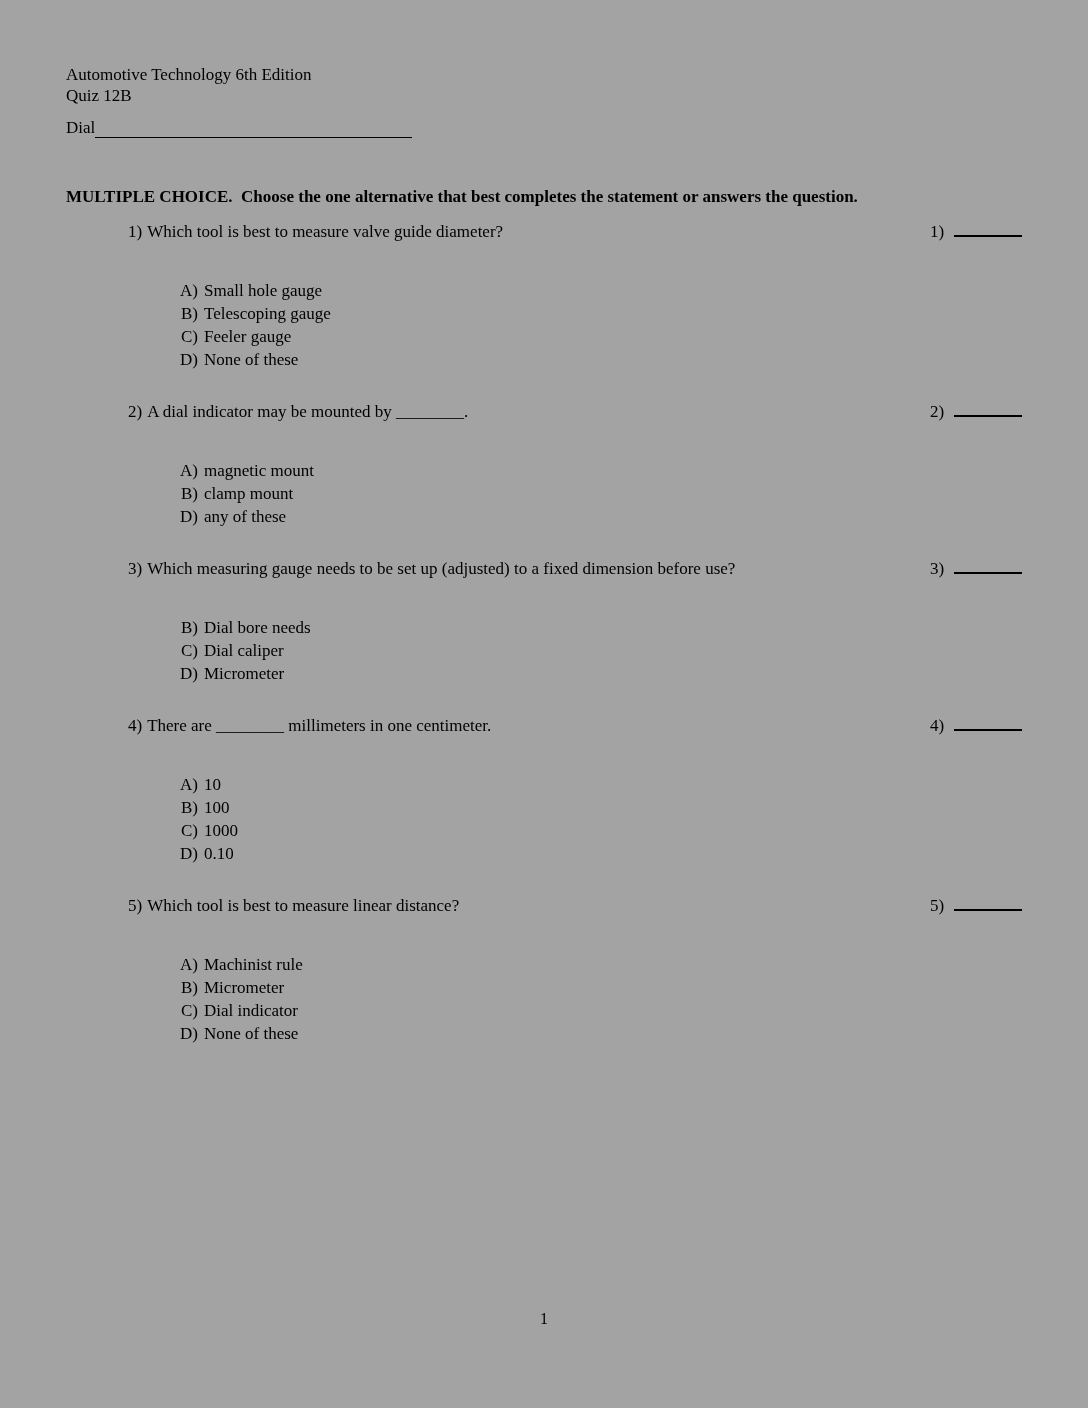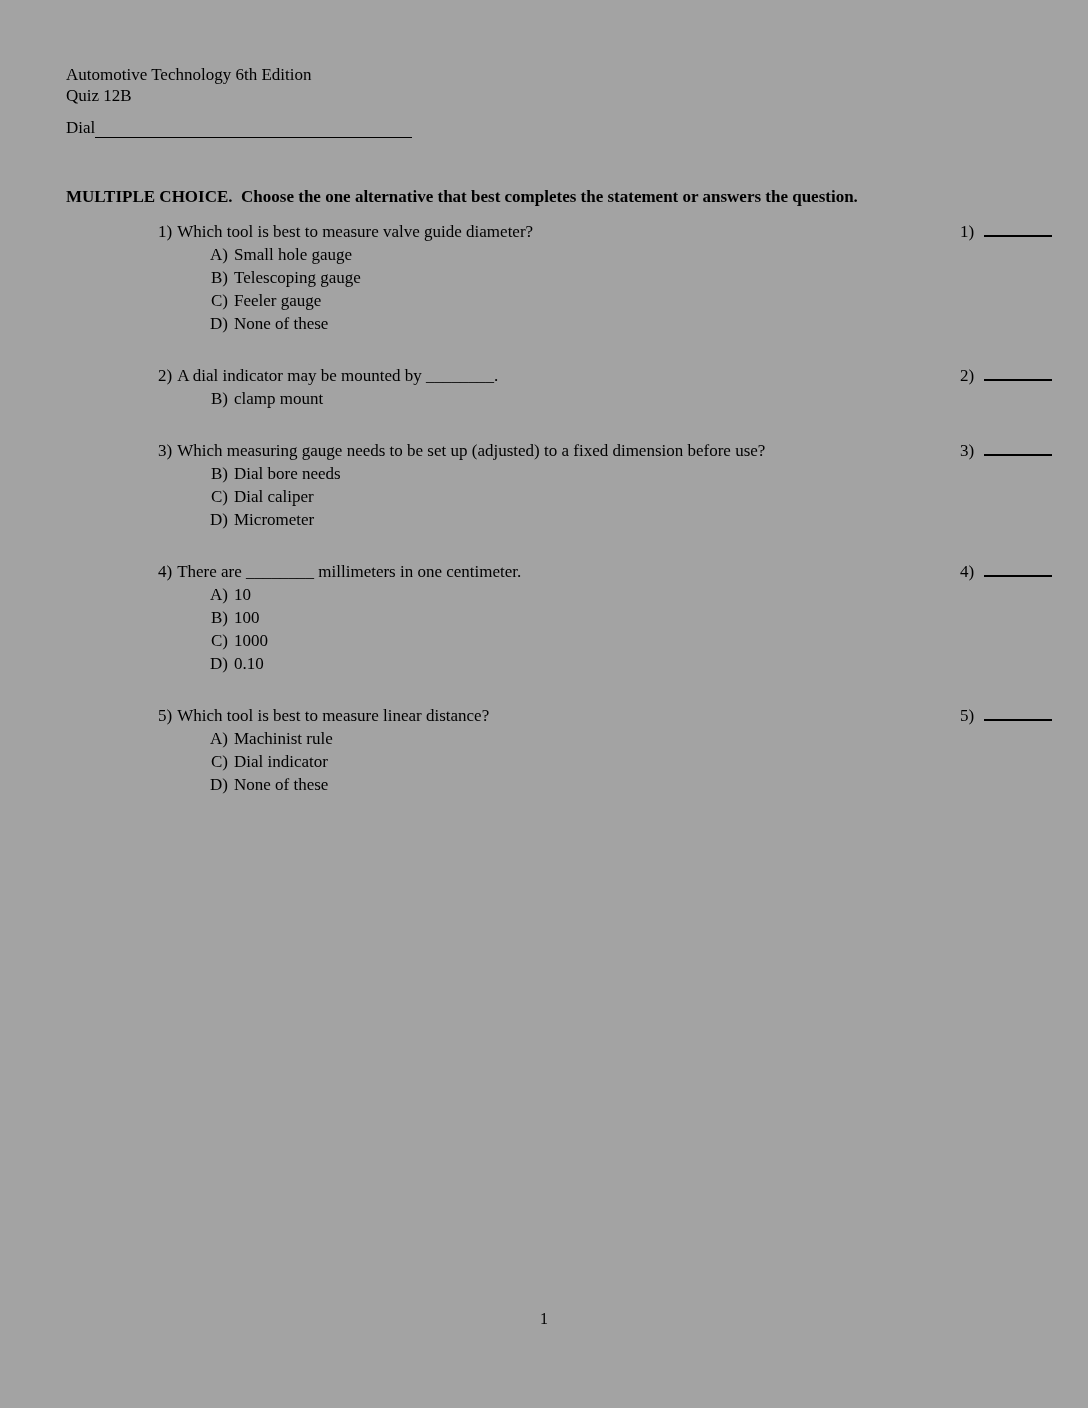--- a/index.html
+++ b/index.html
@@ -39,21 +39,20 @@
     top: 187px;
     width: 960px;
     font-weight: bold;
     white-space: pre-wrap;
   }
   .questions {
     position: absolute;
     left: 0;
     top: 220px;
     width: 973px;
-    padding-left: 30px;
   }
   .question {
     position: relative;
     margin-bottom: 29px;
     line-height: 23px;
   }
   .q-row {
     padding-left: 128px;
     padding-right: 160px;
   }
@@ -65,21 +64,21 @@
     white-space: nowrap;
   }
   .a-line {
     display: inline-block;
     width: 68px;
     height: 17px;
     border-bottom: 2px solid #000000;
     margin-left: 10px;
     vertical-align: baseline;
   }
-  .options { padding-left: 172px; }
+  .options { padding-left: 172px; margin-top: 36px; }
   .opt-label {
     display: inline-block;
     min-width: 26px;
     text-align: right;
     margin-right: 6px;
   }
   .page-number {
     position: absolute;
     left: 0;
     right: 0;
@@ -126,26 +125,32 @@
   </div>
 </div>
   </div>
 
   <div class="question">
     <div class="q-row">
       <span class="q-num">2)</span><span class="q-text">A dial indicator may be mounted by ________.</span>
       <span class="q-answer"><span class="a-num">2)</span><span class="a-line"></span></span>
     </div>
     <div class="options">
+  <div class="option">
+    <span class="opt-label">A)</span><span class="opt-text">magnetic mount</span>
+  </div>
 
   <div class="option">
     <span class="opt-label">B)</span><span class="opt-text">clamp mount</span>
   </div>
 
 
+  <div class="option">
+    <span class="opt-label">D)</span><span class="opt-text">any of these</span>
+  </div>
 </div>
   </div>
 
   <div class="question">
     <div class="q-row">
       <span class="q-num">3)</span><span class="q-text">Which measuring gauge needs to be set up (adjusted) to a fixed dimension before use?</span>
       <span class="q-answer"><span class="a-num">3)</span><span class="a-line"></span></span>
     </div>
     <div class="options">
 
@@ -190,20 +195,23 @@
   <div class="question">
     <div class="q-row">
       <span class="q-num">5)</span><span class="q-text">Which tool is best to measure linear distance?</span>
       <span class="q-answer"><span class="a-num">5)</span><span class="a-line"></span></span>
     </div>
     <div class="options">
   <div class="option">
     <span class="opt-label">A)</span><span class="opt-text">Machinist rule</span>
   </div>
 
+  <div class="option">
+    <span class="opt-label">B)</span><span class="opt-text">Micrometer</span>
+  </div>
 
   <div class="option">
     <span class="opt-label">C)</span><span class="opt-text">Dial indicator</span>
   </div>
 
   <div class="option">
     <span class="opt-label">D)</span><span class="opt-text">None of these</span>
   </div>
 </div>
   </div>

